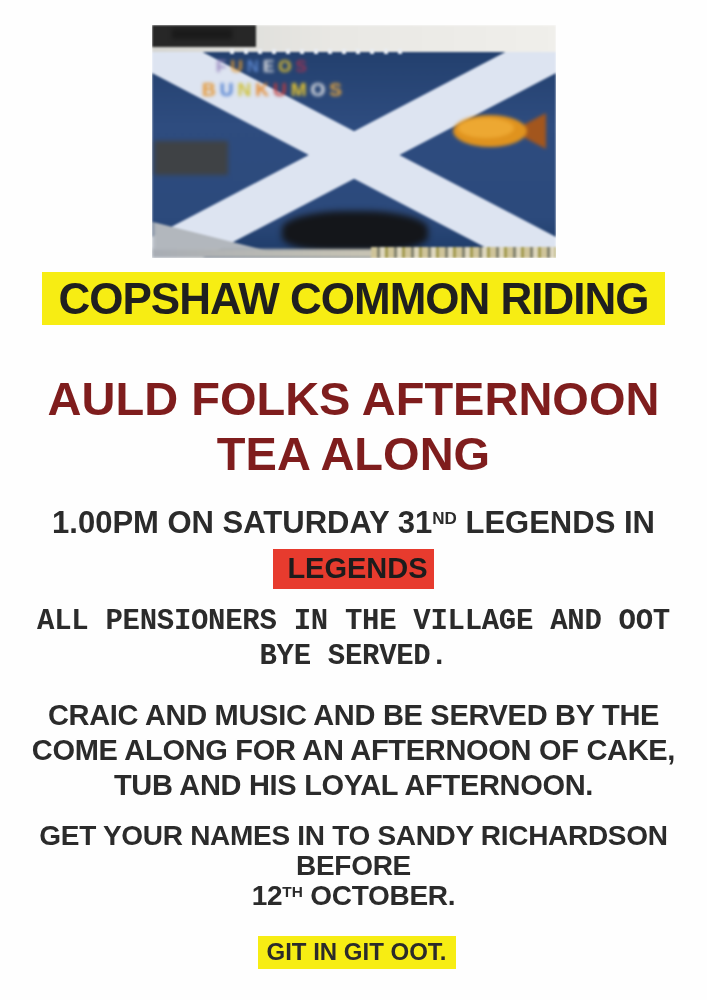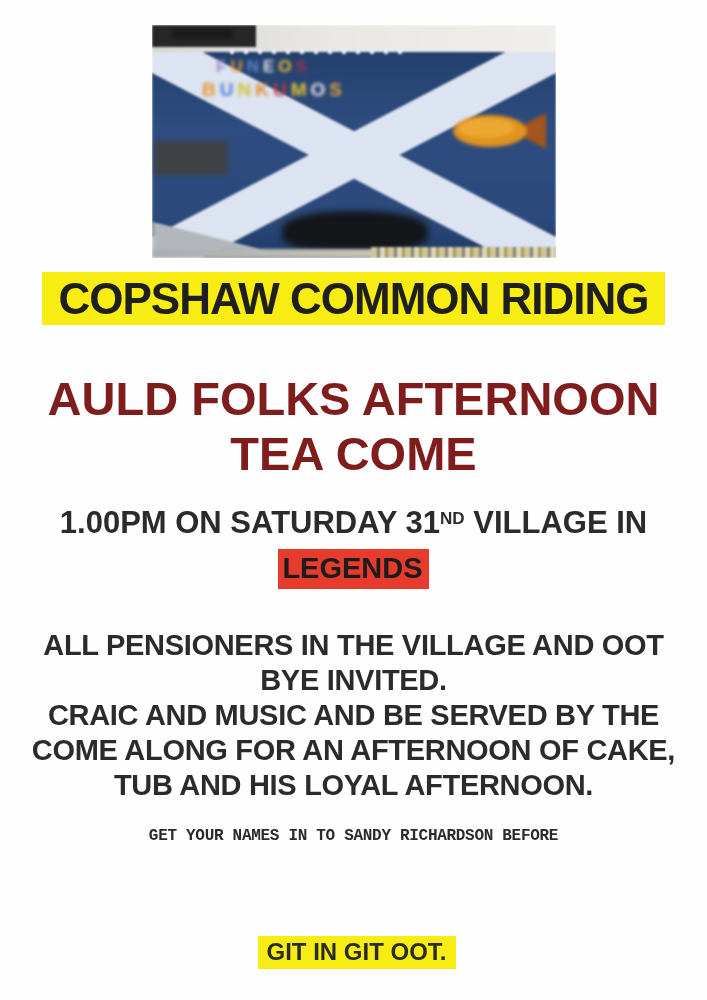--- a/index.html
+++ b/index.html
@@ -34,24 +34,24 @@
   
   .abs{position:absolute;left:0;right:0;text-align:center;font-weight:bold;}
   .banner{position:absolute;left:42px;top:272px;width:623px;height:53px;
           display:flex;align-items:center;justify-content:center;
           font-weight:bold;font-size:44px;letter-spacing:-1px;color:#1f1f1f;white-space:nowrap;}
   .hl-yellow{background:#f7ed13;}
   .heading{top:371px;font-size:47px;line-height:55px;color:#7f1d1d;}
   .when{top:504px;font-size:31px;line-height:37px;}
   .sup{font-size:0.55em;position:relative;top:-0.5em;letter-spacing:0;}
   .venue{display:inline-block;background:#e73b2e;color:#1c1c1c;font-size:29px;
-         padding:1px 6px 2px 4px;margin-top:3px;}
-  .invite{top:628px;font-size:29px;line-height:35px;letter-spacing:-0.3px;}
+         padding:1px 6px 2px 14px;margin-top:3px;}
+  .invite{top:604px;font-size:29px;line-height:35px;letter-spacing:-0.3px;font-family:Liberation Mono, monospace;}
   .details{top:698px;font-size:29px;line-height:35px;letter-spacing:-0.3px;}
-  .rsvp{top:821px;font-size:16px;line-height:30px;letter-spacing:-0.3px;font-family:Liberation Mono, monospace;}
+  .rsvp{top:821px;font-size:28px;line-height:30px;letter-spacing:-0.3px;}
   .footer{top:936px;font-size:24px;padding-left:6px;}
   .footer .hl-yellow{display:inline-block;padding:2px 9px 3px 9px;}
 </style>
 </head>
 <body>
 
 <div class="page">
 
   <div class="photo">
     <div class="photo-inner">
@@ -86,42 +86,43 @@
       <div class="strip-right"></div>
     </div>
   </div>
 
   <div class="banner hl-yellow">
     <span>COPSHAW COMMON RIDING</span>
   </div>
 
   <div class="abs heading">
     <div>AULD FOLKS AFTERNOON</div>
-    <div>TEA COME</div>
+    <div>TEA ALONG</div>
   </div>
 
   <div class="abs when">
-    <div><span>1.00PM ON SATURDAY 31</span><span class="sup">ND</span><span> VILLAGE IN</span></div>
+    <div><span>1.00PM ON SATURDAY 31</span><span class="sup">ND</span><span> LEGENDS IN</span></div>
     <div>
       <span class="venue">LEGENDS</span>
     </div>
   </div>
 
   <div class="abs invite">
     <div>ALL PENSIONERS IN THE VILLAGE AND OOT</div>
-    <div>BYE INVITED.</div>
+    <div>BYE SERVED.</div>
   </div>
 
   <div class="abs details">
     <div>CRAIC AND MUSIC AND BE SERVED BY THE</div>
     <div>COME ALONG FOR AN AFTERNOON OF CAKE,</div>
     <div>TUB AND HIS LOYAL AFTERNOON.</div>
   </div>
 
   <div class="abs rsvp">
     <div>GET YOUR NAMES IN TO SANDY RICHARDSON BEFORE</div>
+    <div><span>12</span><span class="sup">TH</span><span> OCTOBER.</span></div>
   </div>
 
   <div class="abs footer">
     <span class="hl-yellow">GIT IN GIT OOT.</span>
   </div>
 
 </div>
 
 </body></html>

